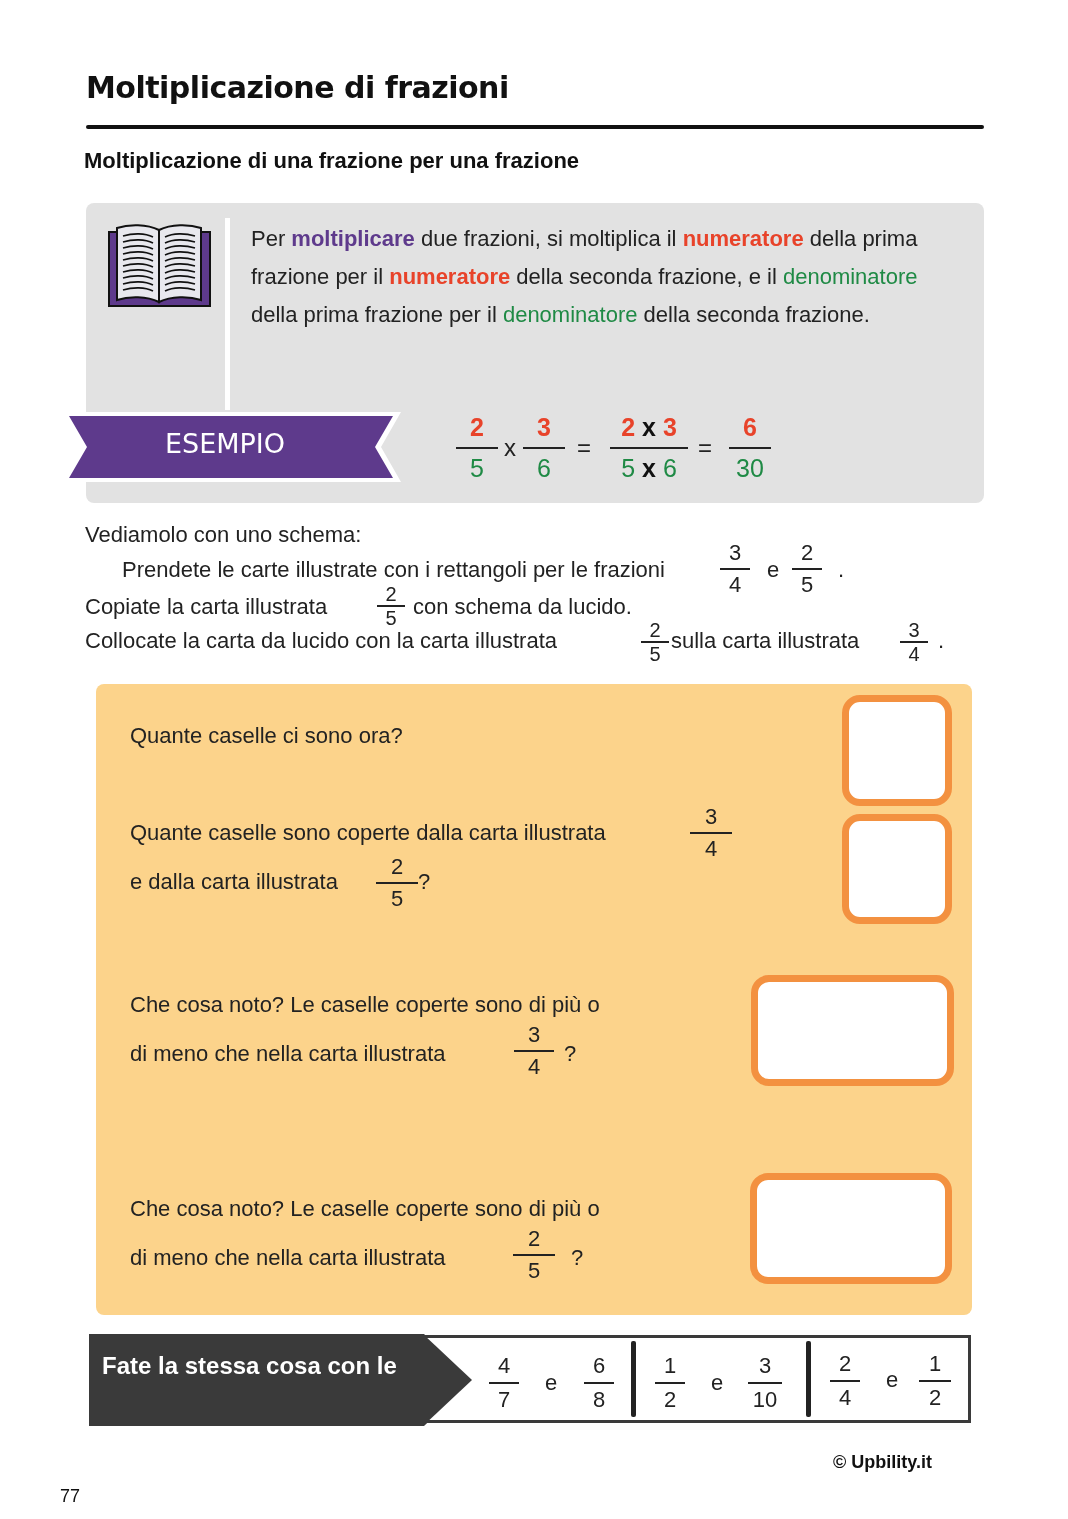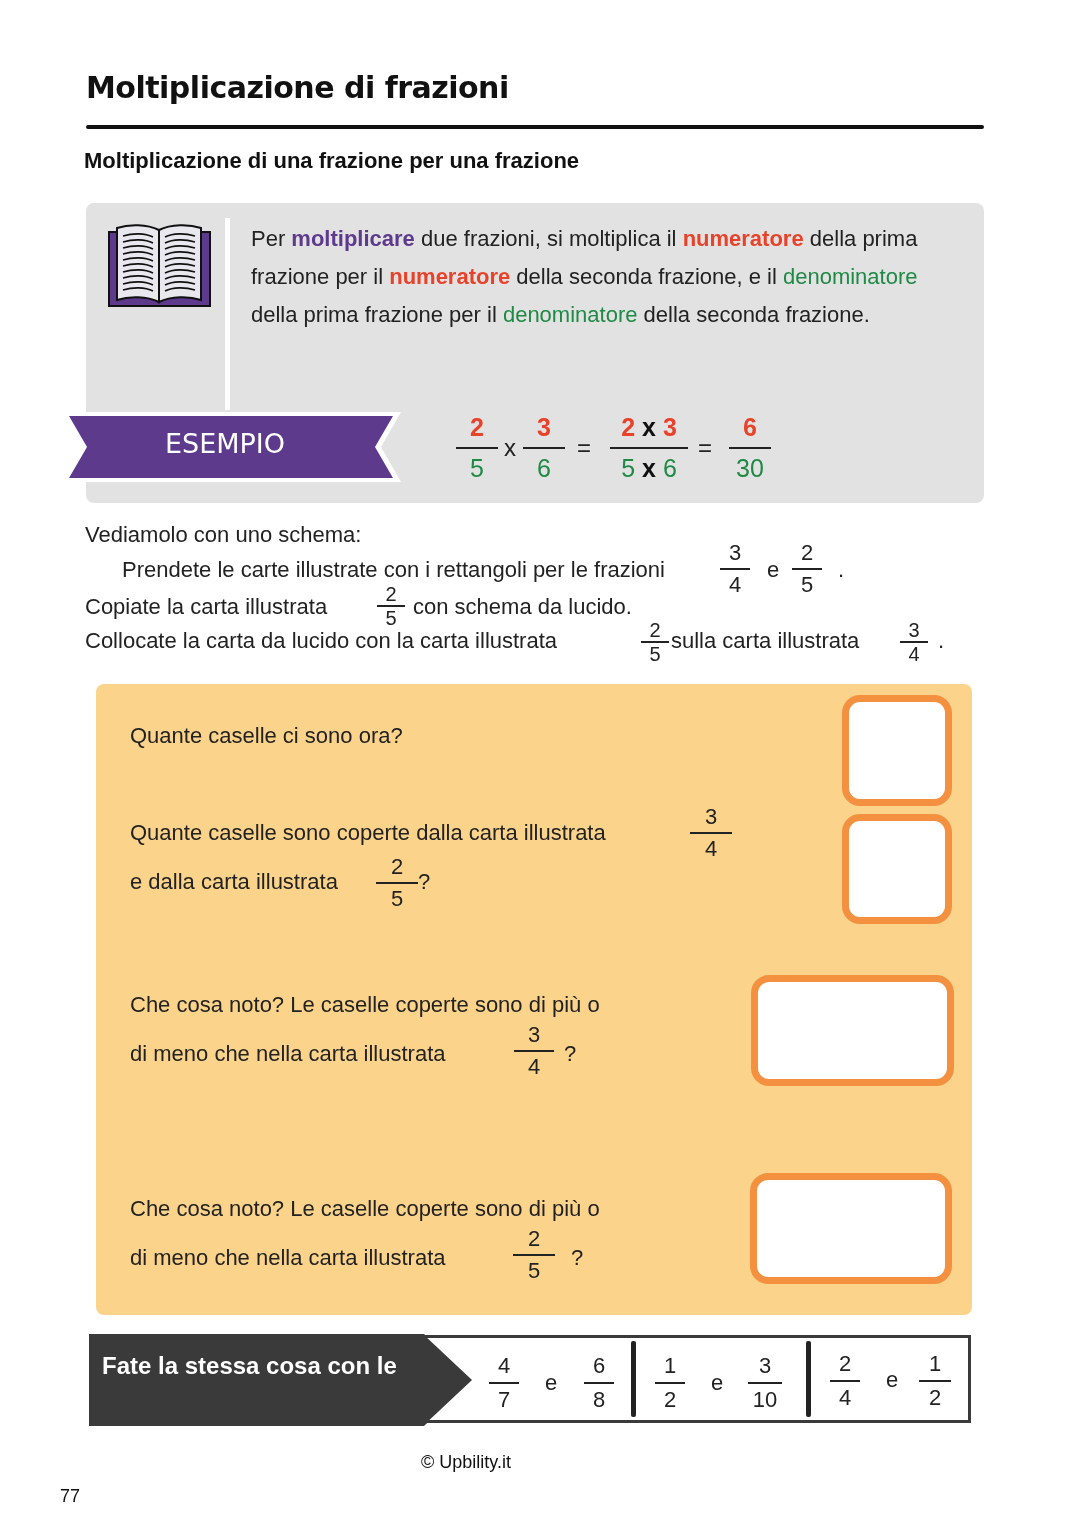--- a/index.html
+++ b/index.html
@@ -41,21 +41,21 @@
   .ans-box { position: absolute; background: #fff; border: 7px solid #f39140; border-radius: 18px; box-sizing: border-box; }
   .bottom-dark { left: 89px; top: 1334px; width: 384px; height: 92px; }
   .bottom-label { left: 102px; top: 1351px; color: #fff; font-size: 24px; font-weight: bold; line-height: 30px; }
   .pairs-box { left: 423px; top: 1335px; width: 548px; height: 88px; border: 3px solid #3a3a3a;
                border-left: none; background: #fff; box-sizing: border-box; }
   .pair-sep { position: absolute; width: 5px; height: 76px; top: 1341px; background: #222; border-radius: 2px; }
   .pair-frac { font-size: 22px; color: #222; }
   .pair-frac .bar { margin: 5px 0; }
   .pair-e { position: absolute; font-size: 22px; color: #222; }
 
-  .copyright { left: 0; width: 932px; top: 1452px; text-align: center; font-size: 18px; color: #111; }
+  .copyright { left: 0; width: 932px; top: 1452px; text-align: right; font-size: 18px; color: #111; font-weight: bold; }
   .page-num { left: 60px; top: 1486px; font-size: 18px; color: #111; }
 </style>
 </head>
 <body>
 
 <div class="abs page-title">Moltiplicazione di frazioni</div>
 <div class="abs title-rule"></div>
 <div class="abs subtitle">Moltiplicazione di una frazione per una frazione</div>
 
 <div class="abs rule-box"></div>

